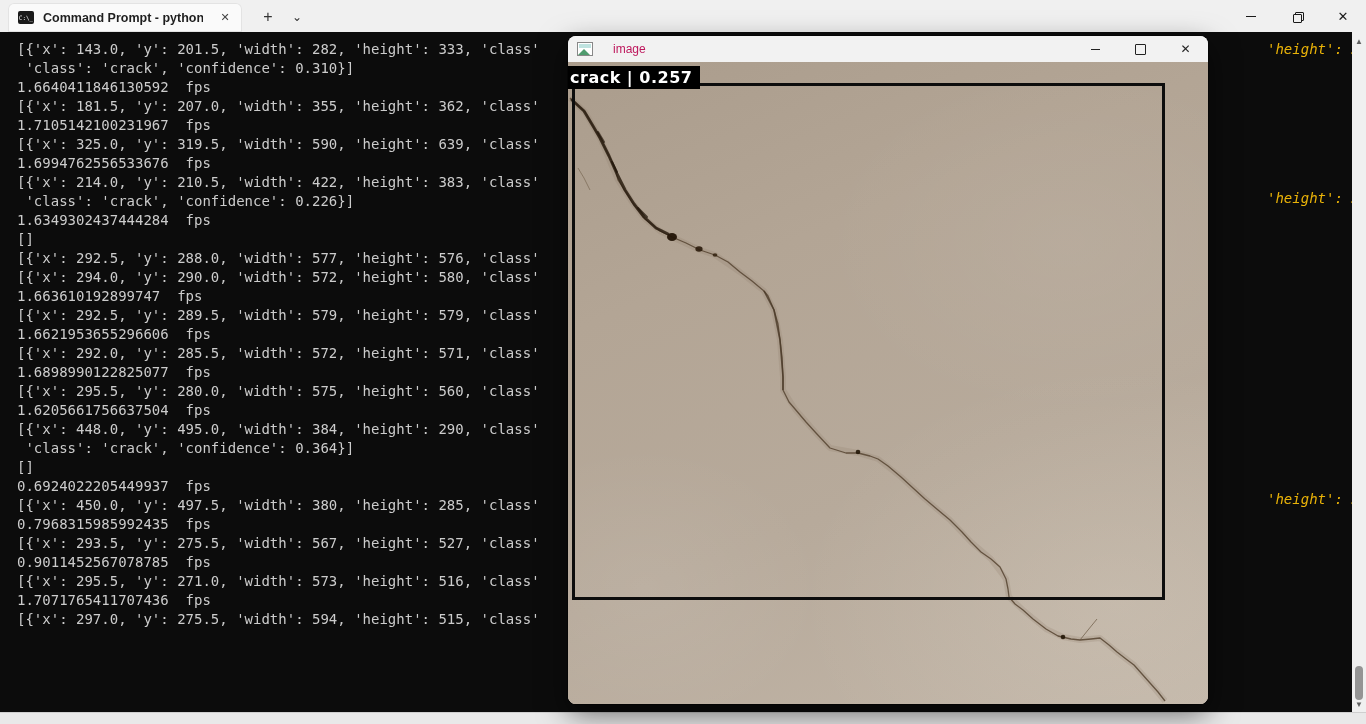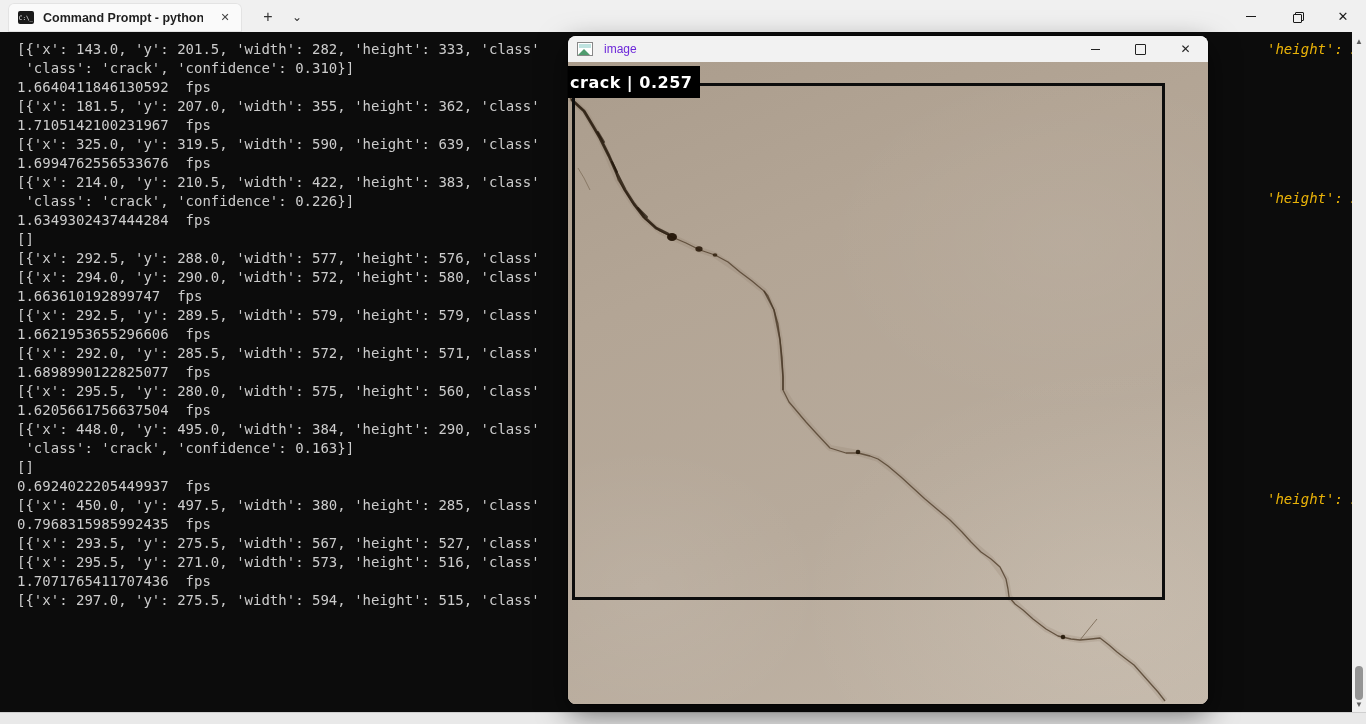--- a/index.html
+++ b/index.html
@@ -57,38 +57,38 @@
               box-shadow:0 10px 30px rgba(0,0,0,0.55),0 0 0 1px rgba(0,0,0,0.35);overflow:hidden;
               background:#f2f2f2;}
   .img-titlebar{position:absolute;left:0;top:0;width:100%;height:26px;background:#f2f2f2;
                 display:flex;align-items:center;}
   .image-icon{width:14px;height:12px;margin-left:9px;border:1px solid #888;background:#fff;
               position:relative;overflow:hidden;}
   .image-icon .sky{position:absolute;left:1px;top:1px;right:1px;height:4px;background:#bfe3e0;}
   .image-icon .hill{position:absolute;left:0px;bottom:0px;width:0;height:0;
                     border-left:6px solid transparent;border-right:6px solid transparent;
                     border-bottom:6px solid #4f9b6e;}
-  .img-title{margin-left:11px;font-size:12px;color:#6d28d9;}
+  .img-title{margin-left:20px;font-size:12px;color:#be185d;}
   .img-controls{margin-left:auto;display:flex;height:100%;}
   .img-btn{width:45px;height:26px;display:flex;align-items:center;justify-content:center;}
   .g-min{width:9px;height:1px;background:#222;display:block;}
   .g-max{width:9px;height:9px;border:1px solid #222;border-radius:1px;display:block;}
   .g-close{font-size:12px;color:#222;line-height:1;}
 
   .img-content{position:absolute;left:0;top:26px;width:640px;height:642px;
     background:
       radial-gradient(420px 300px at 78% 28%, rgba(255,255,255,0.05), transparent 60%),
       radial-gradient(520px 380px at 86% 84%, rgba(255,250,238,0.12), transparent 62%),
       radial-gradient(300px 240px at 12% 82%, rgba(255,255,255,0.07), transparent 60%),
       linear-gradient(158deg,#a2948475 0%, #b3a595 30%, #b7aa9b 62%, #c2b6a8 100%),
       #b2a494;}
   .crack-svg{position:absolute;left:0;top:0;width:640px;height:642px;}
   .bbox{position:absolute;left:4px;top:21px;width:593px;height:517px;border:3px solid #0d0d0d;
         box-sizing:border-box;}
-  .det-label{position:absolute;left:0;top:4px;height:32px;background:#000;color:#fff;
+  .det-label{position:absolute;left:0;top:4px;height:23px;background:#000;color:#fff;
              display:flex;align-items:center;padding:0 8px 0 2px;
              font-family:"DejaVu Sans",sans-serif;font-size:16px;font-weight:bold;
              letter-spacing:0.5px;white-space:pre;}
 </style>
 </head>
 <body>
 
 <div class="tabbar">
   <div class="tab">
     <span class="cmd-icon">C:\_</span>
@@ -129,26 +129,27 @@
       <div class="tline">[{'x': 292.5, 'y': 288.0, 'width': 577, 'height': 576, 'class'</div>
       <div class="tline">[{'x': 294.0, 'y': 290.0, 'width': 572, 'height': 580, 'class'</div>
       <div class="tline">1.663610192899747  fps</div>
       <div class="tline">[{'x': 292.5, 'y': 289.5, 'width': 579, 'height': 579, 'class'</div>
       <div class="tline">1.6621953655296606  fps</div>
       <div class="tline">[{'x': 292.0, 'y': 285.5, 'width': 572, 'height': 571, 'class'</div>
       <div class="tline">1.6898990122825077  fps</div>
       <div class="tline">[{'x': 295.5, 'y': 280.0, 'width': 575, 'height': 560, 'class'</div>
       <div class="tline">1.6205661756637504  fps</div>
       <div class="tline">[{'x': 448.0, 'y': 495.0, 'width': 384, 'height': 290, 'class'</div>
-      <div class="tline"> 'class': 'crack', 'confidence': 0.163}]</div>
+      <div class="tline"> 'class': 'crack', 'confidence': 0.364}]</div>
       <div class="tline">[]</div>
       <div class="tline">0.6924022205449937  fps</div>
       <div class="tline">[{'x': 450.0, 'y': 497.5, 'width': 380, 'height': 285, 'class'</div>
       <div class="tline">0.7968315985992435  fps</div>
       <div class="tline">[{'x': 293.5, 'y': 275.5, 'width': 567, 'height': 527, 'class'</div>
+      <div class="tline">0.9011452567078785  fps</div>
       <div class="tline">[{'x': 295.5, 'y': 271.0, 'width': 573, 'height': 516, 'class'</div>
       <div class="tline">1.7071765411707436  fps</div>
       <div class="tline">[{'x': 297.0, 'y': 275.5, 'width': 594, 'height': 515, 'class'</div>
     </div>
   <div class="cursor"></div>
 <div class="rfrag" style="top: 8px;">'height': 302,</div>
     <div class="rfrag" style="top: 141px; margin-top: 16px;">'height': 320,</div>
     <div class="rfrag" style="top: 426px; margin-top: 32px;">'height': 558,</div>
   </div>
 

